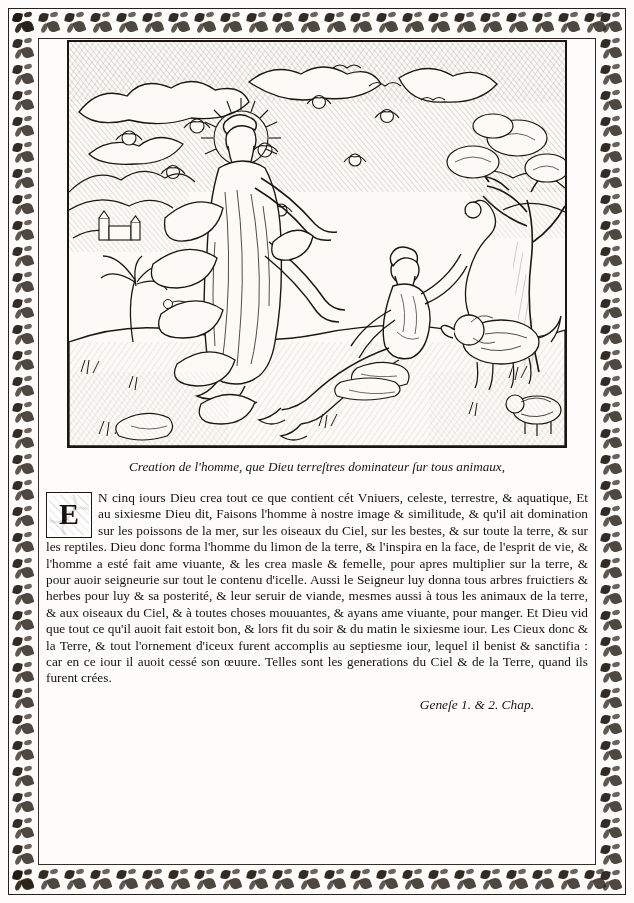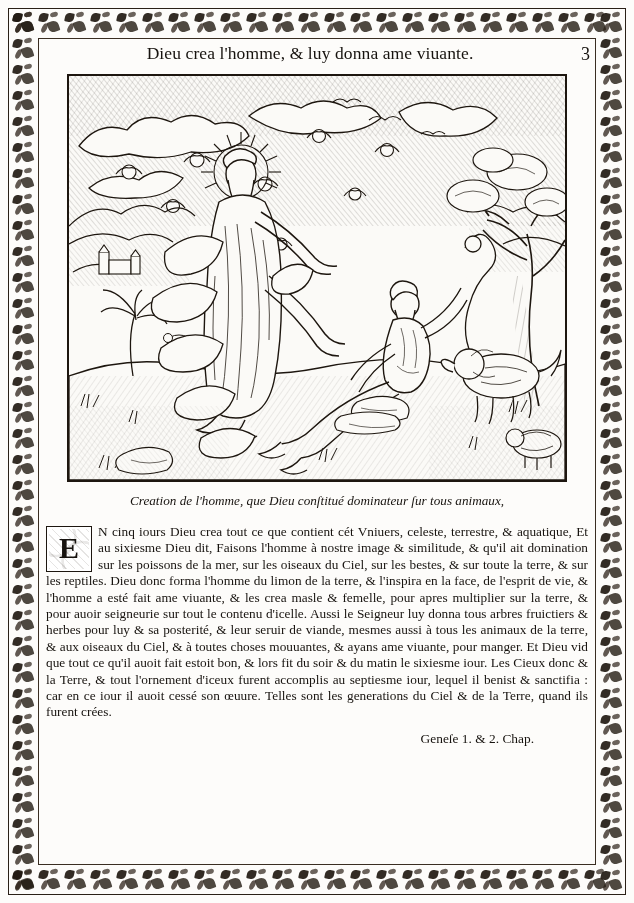--- a/index.html
+++ b/index.html
@@ -188,20 +188,21 @@
     left: 2px; top: 2px; right: 2px; bottom: 2px;
     background:
       radial-gradient(circle at 18% 20%, #2a211700 0 38%, #2a21171a 39% 44%, #2a211700 45%),
       radial-gradient(circle at 82% 80%, #2a211700 0 38%, #2a21171a 39% 44%, #2a211700 45%),
       repeating-linear-gradient(45deg, #2a21171f 0 1px, transparent 1px 6px);
   }
   .colophon {
     margin-top: 10px;
     text-align: right;
     padding-right: 56px;
+    font-style: italic;
     font-size: 13.4px;
   }
 </style>
 </head>
 <body>
 
 <div class="page">
 
   <div class="border-frame"></div>
 
@@ -481,24 +482,20 @@
       <span class="unit">
         <i></i>
         <b></b>
       </span>
     </div>
 
   <div class="inner-rule"></div>
 
   <div class="content">
 
-    <div class="header">
-      <div class="running-title">Dieu crea l'homme, &amp; luy donna ame viuante.</div>
-      <div class="folio">3</div>
-    </div>
 
     <div class="plate">
       <svg width="496" height="404" viewBox="0 0 496 404" xmlns="http://www.w3.org/2000/svg">
         <defs>
           <pattern id="hatchA" width="5" height="5" patternUnits="userSpaceOnUse" patternTransform="rotate(35)">
             <line x1="0" y1="0" x2="0" y2="5" stroke="#1d160f" stroke-width="1"></line>
           </pattern>
           <pattern id="hatchB" width="4" height="4" patternUnits="userSpaceOnUse" patternTransform="rotate(-40)">
             <line x1="0" y1="0" x2="0" y2="4" stroke="#1d160f" stroke-width="0.9"></line>
           </pattern>
@@ -762,21 +759,21 @@
         <g stroke="#1d160f" stroke-width="0.8" fill="none" opacity=".8">
           <path d="M62 384 q18 6 36 0"></path>
         </g>
 
         <rect x="0" y="330" width="160" height="74" fill="url(#hatchB)" opacity="0.12"></rect>
         <rect x="360" y="330" width="136" height="74" fill="url(#hatchB)" opacity="0.12"></rect>
       </svg>
     </div>
 
     <div class="caption">
-      <div>Creation de l'homme, que Dieu conſtitué dominateur ſur tous animaux,</div>
+      <div>Creation de l'homme, que Dieu terreſtres dominateur ſur tous animaux,</div>
     </div>
 
     <div class="bodytext">
       <span class="dropcap">
           <span>E</span>
         </span><span>N cinq iours Dieu crea tout ce que contient cét Vniuers, celeste, terrestre, &amp; aquatique, Et au sixiesme Dieu dit, Faisons l'homme à nostre image &amp; similitude, &amp; qu'il ait domination sur les poissons de la mer, sur les oiseaux du Ciel, sur les bestes, &amp; sur toute la terre, &amp; sur les reptiles. Dieu donc forma l'homme du limon de la terre, &amp; l'inspira en la face, de l'esprit de vie, &amp; l'homme a esté fait ame viuante, &amp; les crea masle &amp; femelle, pour apres multiplier sur la terre, &amp; pour auoir seigneurie sur tout le contenu d'icelle. Aussi le Seigneur luy donna tous arbres fruictiers &amp; herbes pour luy &amp; sa posterité, &amp; leur seruir de viande, mesmes aussi à tous les animaux de la terre, &amp; aux oiseaux du Ciel, &amp; à toutes choses mouuantes, &amp; ayans ame viuante, pour manger. Et Dieu vid que tout ce qu'il auoit fait estoit bon, &amp; lors fit du soir &amp; du matin le sixiesme iour. Les Cieux donc &amp; la Terre, &amp; tout l'ornement d'iceux furent accomplis au septiesme iour, lequel il benist &amp; sanctifia : car en ce iour il auoit cessé son œuure. Telles sont les generations du Ciel &amp; de la Terre, quand ils furent crées.</span>
     </div>
 
     <div class="colophon">Geneſe 1. &amp; 2. Chap.</div>
 

